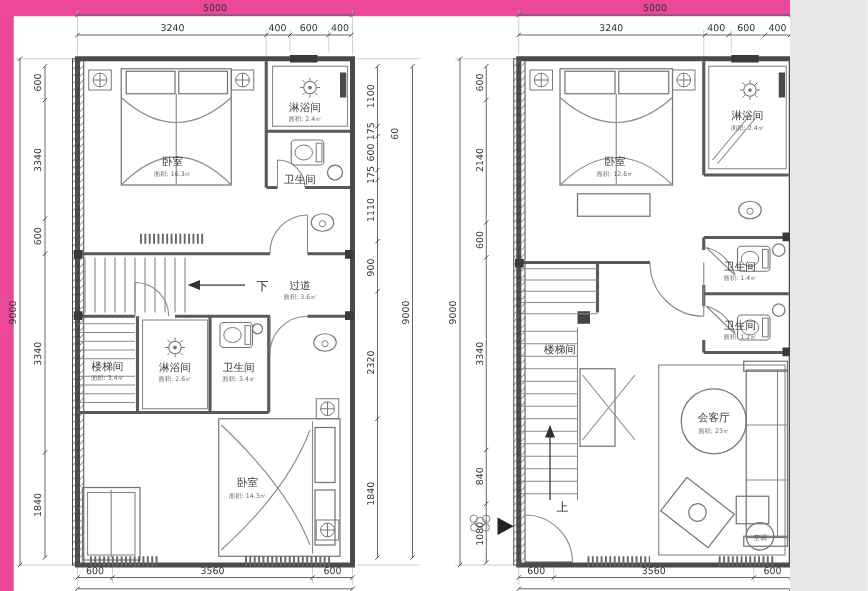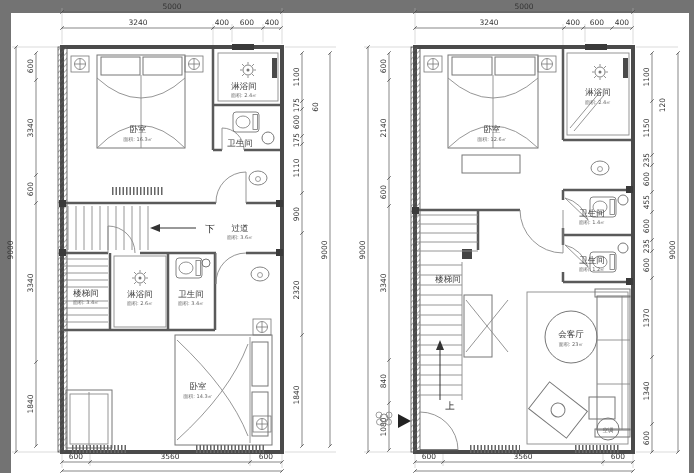--- a/index.html
+++ b/index.html
@@ -1,16 +1,16 @@
 <!DOCTYPE html>
 <html><head>
 <meta charset="utf-8">
 <style>
   html,body{margin:0;padding:0;background:#e7e7e7;}
-  #stage{position:relative;width:694px;height:473px;background:#737373;overflow:hidden;
+  #stage{position:relative;width:632px;height:473px;background:#ec4899;overflow:hidden;
          font-family:"DejaVu Sans",sans-serif;}
   svg{display:block}
   .wout{fill:none;stroke:#4a4a4a;stroke-width:4;}
   .w2{stroke:#5a5a5a;stroke-width:2.5;fill:none;}
   .thin{stroke:#8a8a8a;stroke-width:0.9;fill:none;}
   .furn{stroke:#777;stroke-width:1;fill:none;}
   .dim{stroke:#555;stroke-width:0.7;fill:none;}
   .ext{stroke:#b5b5b5;stroke-width:0.5;}
   text{font-family:"DejaVu Sans",sans-serif;fill:#333;}
   .dt{font-size:7.5px;text-anchor:middle;}

